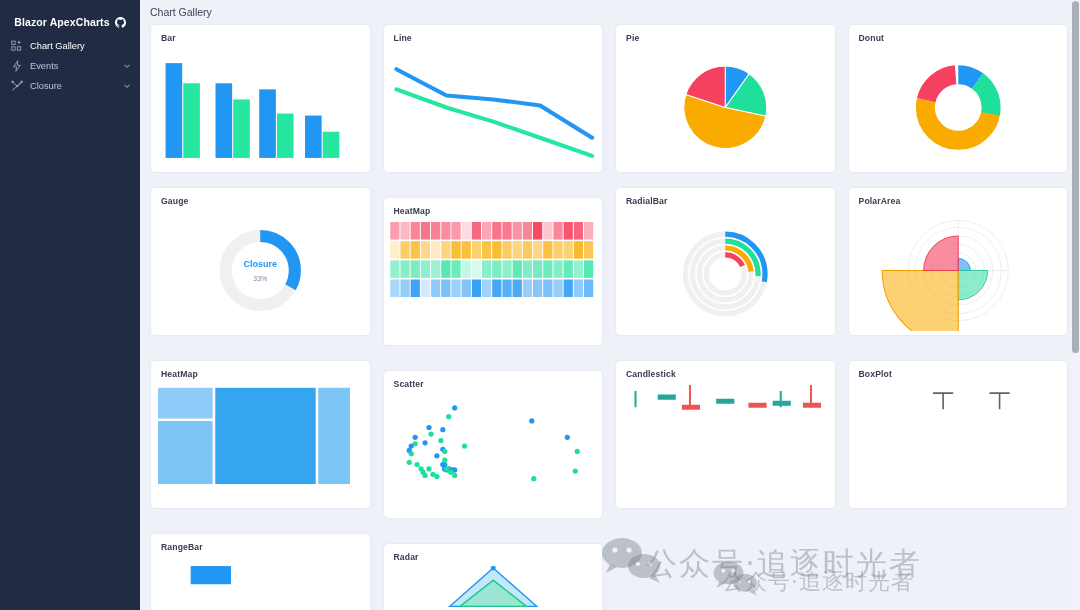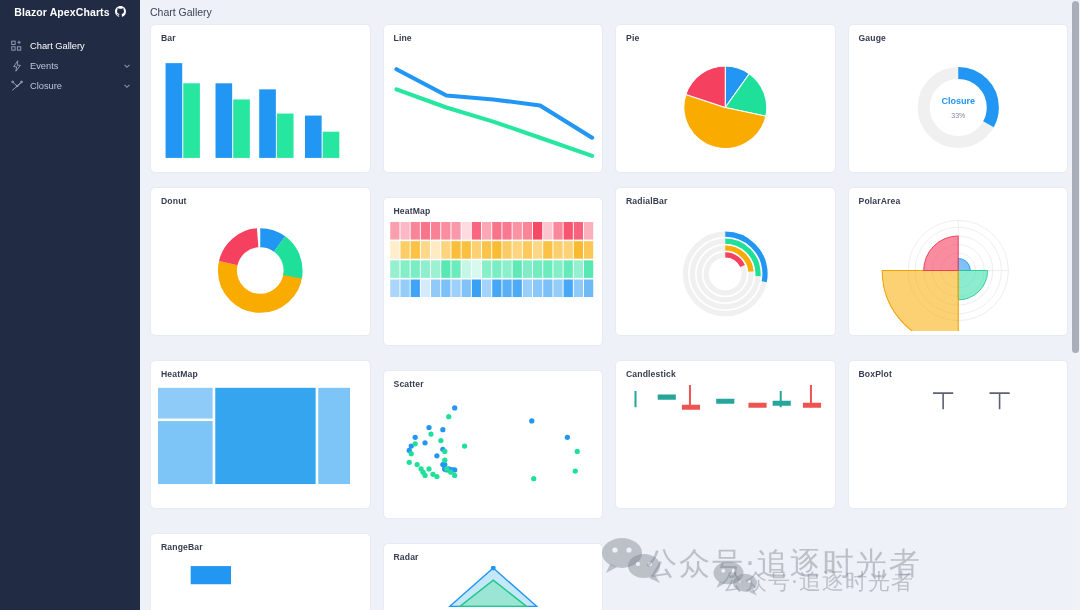--- a/index.html
+++ b/index.html
@@ -15,21 +15,21 @@
   #sidebar {
     width: 140px; height: 610px; flex: 0 0 140px;
     background: #212b43;
     color: #a9b3c9;
     padding-top: 0;
     position: relative;
     z-index: 5;
   }
   .brand {
     height: 28px;
-    display: flex; align-items: flex-start; justify-content: center;
+    display: flex; align-items: flex-end; justify-content: center;
     gap: 5px;
     color: #ffffff;
     font-size: 10.5px; font-weight: bold;
     letter-spacing: .1px;
     padding-top: 6px;
   }
   .brand .gh { width: 11px; height: 11px; display:block; }
   .nav { margin-top: 8px; }
   .nav-item {
     display: flex; align-items: center;
@@ -225,43 +225,43 @@
               <path d="M0,0 L0,-48 A48,48 0 0 1 27.8,-39.1 Z" fill="#2196f3" stroke="#fff" stroke-width="1.2"></path>
               <path d="M0,0 L27.8,-39.1 A48,48 0 0 1 47.0,10.0 Z" fill="#1fe09a" stroke="#fff" stroke-width="1.2"></path>
               <path d="M0,0 L47.0,10.0 A48,48 0 1 1 -45.6,-15.0 Z" fill="#f9ab00" stroke="#fff" stroke-width="1.2"></path>
               <path d="M0,0 L-45.6,-15.0 A48,48 0 0 1 0,-48 Z" fill="#f6405f" stroke="#fff" stroke-width="1.2"></path>
             </g>
           </svg>
         </div>
       </section>
 
       <section class="card">
-        <div class="card-title">Gauge</div>
-        <div class="plot">
-          <svg viewBox="0 0 210 140">
-            <g transform="translate(105,70)" fill="none" stroke-width="14">
-              <circle r="40" stroke="#f0f0f0"></circle>
-              <circle r="40" stroke="#2196f3" stroke-dasharray="82.9 168.4" transform="rotate(-90)"></circle>
-            </g>
-            <text x="105" y="66" text-anchor="middle" font-family="Liberation Sans, sans-serif" font-size="10.5" font-weight="bold" fill="#2196f3">Closure</text>
-            <text x="105" y="82" text-anchor="middle" font-family="Liberation Sans, sans-serif" font-size="8" fill="#7b8496">33%</text>
-          </svg>
-        </div>
-      </section>
-
-      <section class="card">
         <div class="card-title">Donut</div>
         <div class="plot">
           <svg viewBox="0 0 210 140">
             <g transform="translate(105,70)" fill="none" stroke-width="22">
               <circle r="38" stroke="#f9ab00" stroke-dasharray="124.1 114.7" stroke-dashoffset="-63.4" transform="rotate(-90)"></circle>
               <circle r="38" stroke="#2196f3" stroke-dasharray="23.9 214.9" stroke-dashoffset="0" transform="rotate(-90)"></circle>
               <circle r="38" stroke="#1fe09a" stroke-dasharray="43.0 195.8" stroke-dashoffset="-23.9" transform="rotate(-90)"></circle>
               <circle r="38" stroke="#f6405f" stroke-dasharray="47.8 191.0" stroke-dashoffset="-187.5" transform="rotate(-90)"></circle>
             </g>
+          </svg>
+        </div>
+      </section>
+
+      <section class="card">
+        <div class="card-title">Gauge</div>
+        <div class="plot">
+          <svg viewBox="0 0 210 140">
+            <g transform="translate(105,70)" fill="none" stroke-width="14">
+              <circle r="40" stroke="#f0f0f0"></circle>
+              <circle r="40" stroke="#2196f3" stroke-dasharray="82.9 168.4" transform="rotate(-90)"></circle>
+            </g>
+            <text x="105" y="66" text-anchor="middle" font-family="Liberation Sans, sans-serif" font-size="10.5" font-weight="bold" fill="#2196f3">Closure</text>
+            <text x="105" y="82" text-anchor="middle" font-family="Liberation Sans, sans-serif" font-size="8" fill="#7b8496">33%</text>
           </svg>
         </div>
       </section>
 
       <section class="card shift">
         <div class="card-title">HeatMap</div>
         <div class="plot">
           <svg id="heatmap-svg" viewBox="0 0 210 120" preserveAspectRatio="none">
               <rect x="6.00" y="2.00" width="8.90" height="17.4" fill="rgb(250,159,174)"></rect>
               <rect x="15.80" y="2.00" width="8.90" height="17.4" fill="rgb(252,184,196)"></rect>

